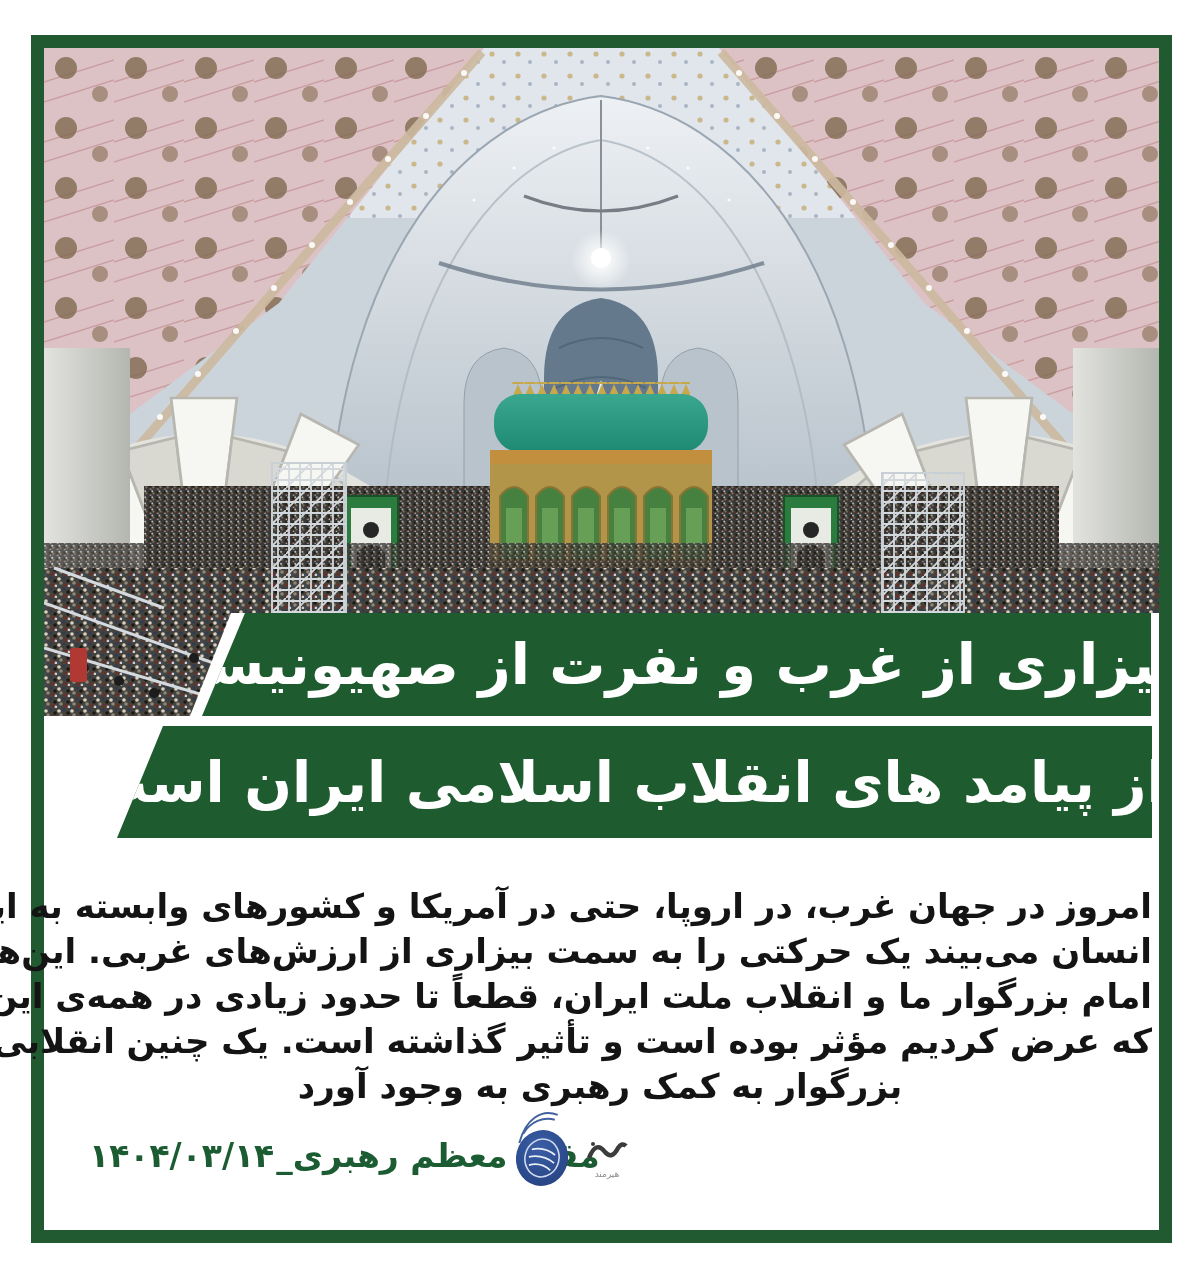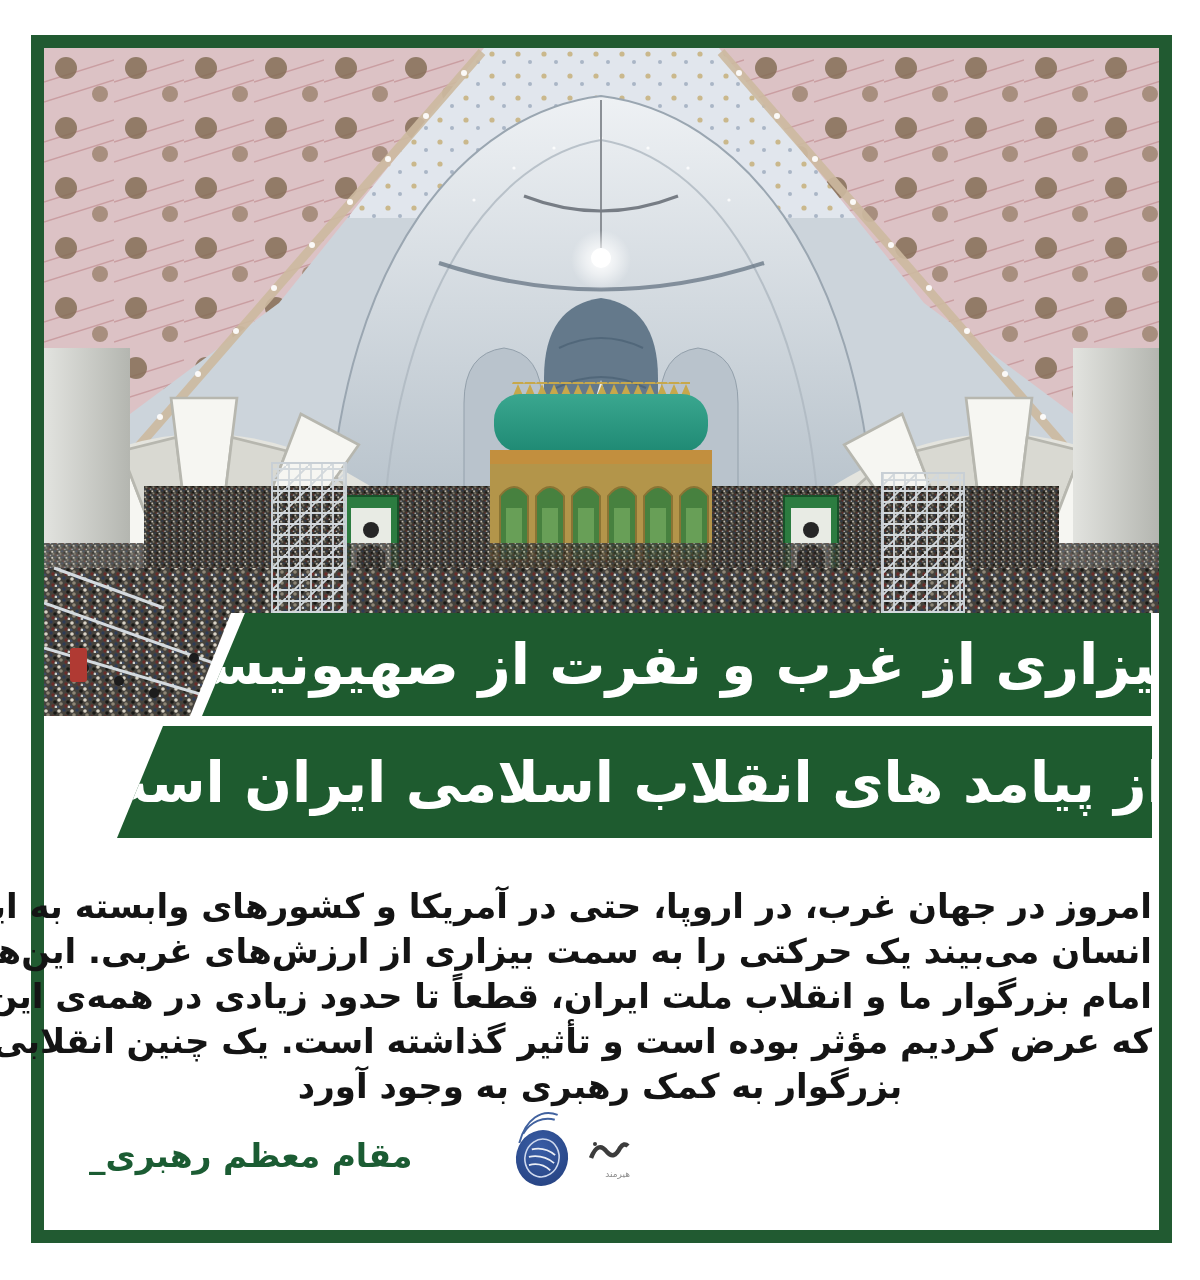--- a/index.html
+++ b/index.html
@@ -31,21 +31,21 @@
   .body-text .line{white-space:nowrap;}
 
   .attribution-line{position:absolute;left:89px;top:1133px;height:44px;direction:rtl;
       color:#1b5c33;font-weight:bold;font-size:33px;white-space:nowrap;display:flex;
       align-items:center;}
   .attribution-line .date{letter-spacing:4px;margin-right:2px;}
   .seal-script{position:absolute;left:512px;top:1108px;transform:rotate(-14deg);}
   .blue-seal{position:absolute;left:516px;top:1130px;width:52px;height:56px;border-radius:50%;
       transform:rotate(14deg);background:radial-gradient(circle at 40% 35%,#3a5ea6,#233e7c);
       display:flex;align-items:center;justify-content:center;}
-  .hirmand{position:absolute;left:584px;top:1138px;width:46px;text-align:right;}
+  .hirmand{position:absolute;left:584px;top:1138px;width:46px;text-align:center;}
   .hirmand .caption{display:block;font-size:9px;color:#8d8d8d;margin-top:1px;direction:rtl;}
 </style>
 </head>
 <body>
 
 <div class="poster">
 
   <div class="frame"></div>
 
   <div class="photo">
@@ -257,20 +257,21 @@
     <div class="line">امروز در جهان غرب، در اروپا، حتی در آمریکا و کشورهای وابسته به این‌ها،</div>
     <div class="line">انسان می‌بیند یک حرکتی را به سمت بیزاری از ارزش‌های غربی. این‌ها، انقلاب</div>
     <div class="line">امام بزرگوار ما و انقلاب ملت ایران، قطعاً تا حدود زیادی در همه‌ی این چیزهایی</div>
     <div class="line">که عرض کردیم مؤثر بوده است و تأثیر گذاشته است. یک چنین انقلابی، امام</div>
     <div class="line">بزرگوار به کمک رهبری به وجود آورد</div>
   </div>
 
   <div class="attribution-line">
     <span>مقام معظم رهبری</span>
       <span>_</span>
+      <span class="date">۱۴۰۴/۰۳/۱۴</span>
   </div>
 
   <div class="seal-script">
     <svg width="52" height="34" viewBox="0 0 52 34">
       <path d="M4,30 C16,8 34,2 48,12 M10,22 C20,12 34,10 44,16" stroke="#41629f" stroke-width="2" fill="none"></path>
     </svg>
   </div>
   <div class="blue-seal">
     <svg width="40" height="44" viewBox="0 0 40 44">
       <ellipse cx="20" cy="22" rx="17" ry="19" fill="none" stroke="#cfd9ee" stroke-width="1.6"></ellipse>

